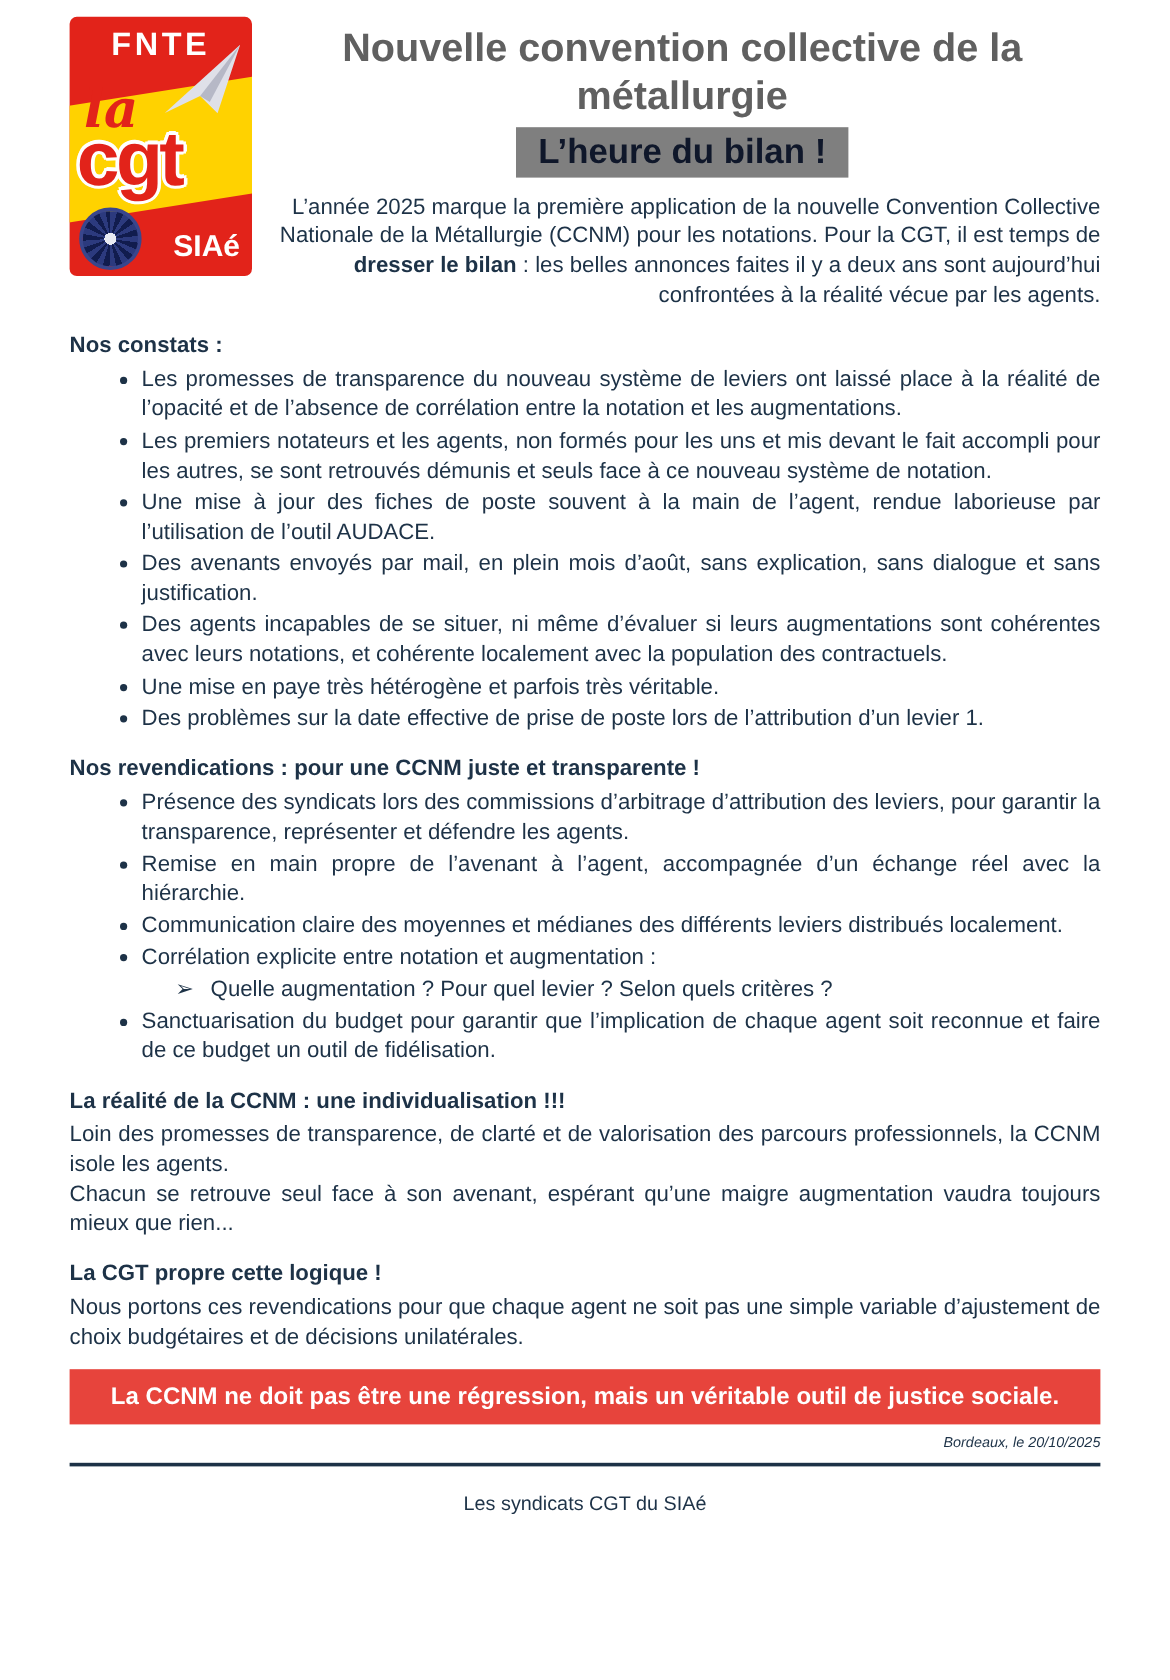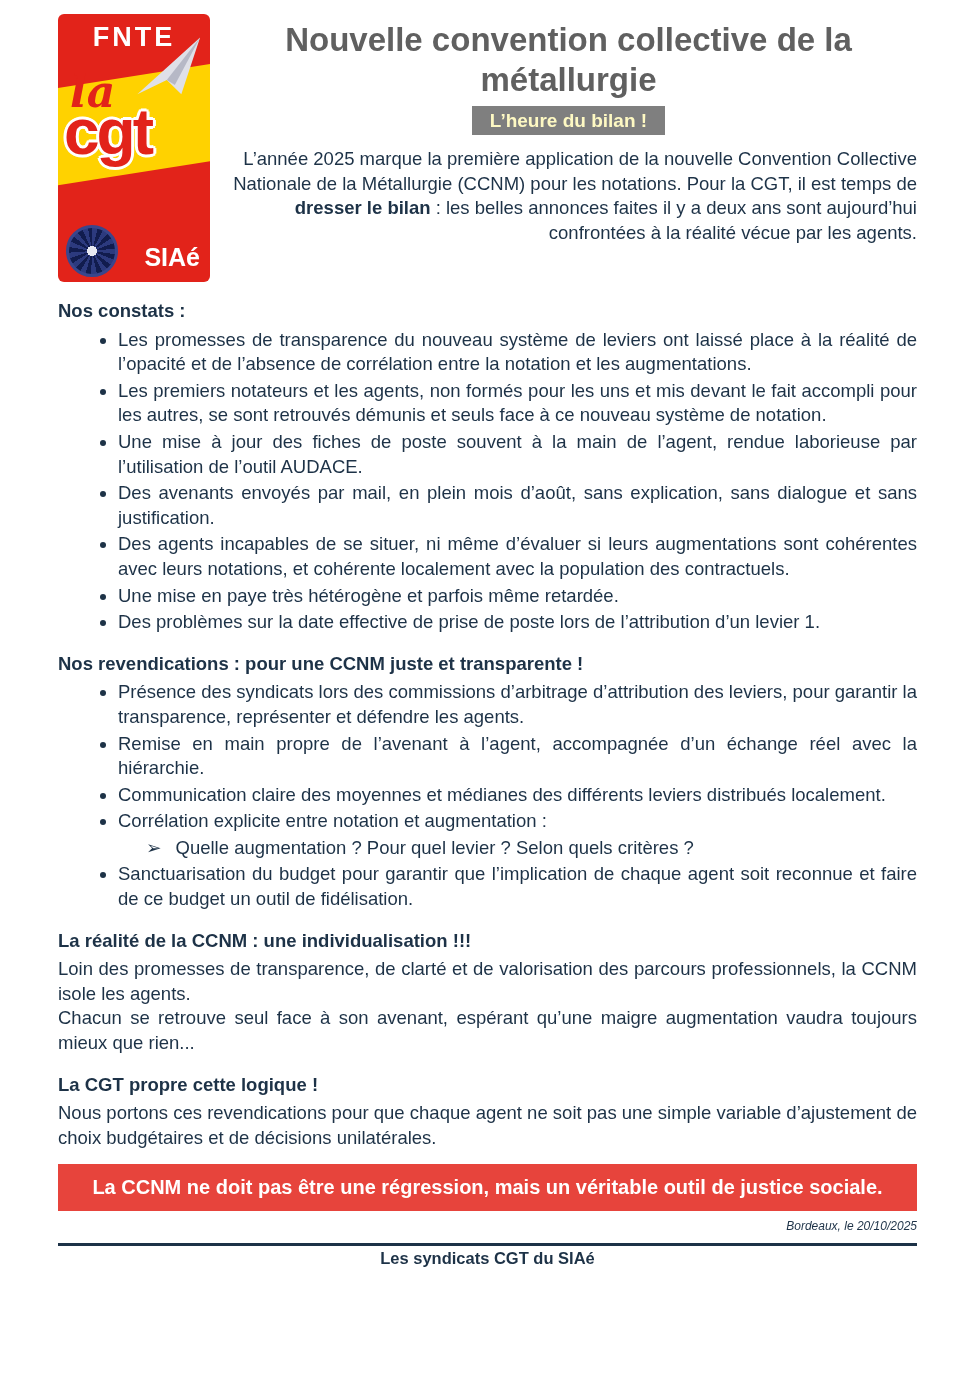--- a/index.html
+++ b/index.html
@@ -16,59 +16,59 @@
   body{
     width:975px;height:1400px;overflow:hidden;
     font-family:"Liberation Sans",sans-serif;
     color:var(--text);
     font-size:18.5px;line-height:1.33;
     padding:14px 58px 0 58px;
     position:relative;
   }
   
   .header{display:flex;gap:10px;}
-  .logo{position:relative;width:152px;height:268px;background:var(--logo-red);
+  .logo{position:relative;width:152px;height:216px;background:var(--logo-red);
         border-radius:6px;overflow:hidden;flex:0 0 auto;}
   .logo-fnte{position:absolute;top:6px;left:0;right:0;text-align:center;color:#fff;
              font-weight:bold;font-size:27px;letter-spacing:3px;}
   .logo-yellow{position:absolute;top:62px;left:-30px;width:220px;height:96px;
                background:var(--logo-yellow);transform:rotate(-9deg);}
   .logo-plane{position:absolute;top:26px;right:0px;width:80px;height:62px;transform:rotate(-14deg);}
   .logo-la{position:absolute;top:56px;left:12px;font-family:"DejaVu Serif",serif;
            font-style:italic;font-weight:bold;font-size:44px;color:var(--logo-red);line-height:1;}
   .logo-cgt{position:absolute;top:86px;left:6px;font-size:64px;font-weight:900;letter-spacing:-3px;
             color:var(--logo-red);line-height:1;
             text-shadow:-3px 0 0 #fff,3px 0 0 #fff,0 -3px 0 #fff,0 3px 0 #fff,
                         -2px -2px 0 #fff,2px -2px 0 #fff,-2px 2px 0 #fff,2px 2px 0 #fff;}
   .logo-siae{position:absolute;bottom:8px;right:10px;color:#fff;font-weight:bold;font-size:25px;margin-left:28px;}
   .logo-turbine{position:absolute;bottom:5px;left:8px;width:52px;height:52px;border-radius:50%;
             background:radial-gradient(circle,#e8eaf2 0 5px,rgba(0,0,0,0) 5px),
                        repeating-conic-gradient(#2c3a7e 0 14deg,#111c4e 14deg 28deg);
             border:3px solid #39468c;}
   .header-right{flex:1;text-align:center;padding-top:6px;}
   .title{font-size:33px;line-height:1.22;font-weight:bold;color:var(--title-gray);}
   .highlight-wrap{margin-top:5px;}
-  .highlight{display:inline-block;background:var(--highlight-bg);color:#fef9c3;
-             font-weight:bold;font-size:19px;line-height:1.25;padding:3px 18px;}
+  .highlight{display:inline-block;background:var(--highlight-bg);color:#0f172a;
+             font-weight:bold;font-size:29px;line-height:1.25;padding:3px 18px;}
   .intro{margin-top:12px;text-align:right;}
   
   .sec-head{font-size:18.5px;font-weight:bold;margin:17px 0 4px 0;}
   ul.bullets{list-style:disc;padding-left:60px;margin:0;}
   ul.bullets li{text-align:justify;margin:2px 0;}
   ul.bullets li.sub{list-style:none;margin-left:28px;}
   ul.bullets li.sub::before{content:"\27A2";padding-right:14px;}
   .para{text-align:justify;}
   
   .red-banner{margin-top:14px;background:var(--banner-red);color:#ffffff;
               font-weight:bold;font-size:20px;line-height:1.42;
               text-align:center;padding:9px 24px;}
   
   .dateline{margin-top:8px;text-align:right;font-style:italic;font-size:12px;}
-  .footer{margin-top:8px;border-top:3px solid var(--text);padding-top:2px;
-          text-align:center;font-weight:bold;font-size:16.5px;}
+  .footer{margin-top:8px;border-top:3px solid var(--text);padding-top:21px;
+          text-align:center;font-weight:normal;font-size:16.5px;}
 </style>
 </head>
 <body>
 
 <div class="header">
   <div class="logo">
     <div class="logo-fnte">FNTE</div>
     <div class="logo-yellow"></div>
     <svg class="logo-plane" viewBox="0 0 60 42">
       <polygon points="2,32 58,2 34,40 26,27" fill="#dfe0e8"></polygon>
@@ -88,21 +88,21 @@
   </div>
 </div>
 
 <h2 class="sec-head">Nos constats :</h2>
 <ul class="bullets">
   <li>Les promesses de transparence du nouveau système de leviers ont laissé place à la réalité de l’opacité et de l’absence de corrélation entre la notation et les augmentations.</li>
   <li>Les premiers notateurs et les agents, non formés pour les uns et mis devant le fait accompli pour les autres, se sont retrouvés démunis et seuls face à ce nouveau système de notation.</li>
   <li>Une mise à jour des fiches de poste souvent à la main de l’agent, rendue laborieuse par l’utilisation de l’outil AUDACE.</li>
   <li>Des avenants envoyés par mail, en plein mois d’août, sans explication, sans dialogue et sans justification.</li>
   <li>Des agents incapables de se situer, ni même d’évaluer si leurs augmentations sont cohérentes avec leurs notations, et cohérente localement avec la population des contractuels.</li>
-  <li>Une mise en paye très hétérogène et parfois même retardée.</li>
+  <li>Une mise en paye très hétérogène et parfois très véritable.</li>
   <li>Des problèmes sur la date effective de prise de poste lors de l’attribution d’un levier 1.</li>
 </ul>
 
 <h2 class="sec-head">Nos revendications : pour une CCNM juste et transparente !</h2>
 <ul class="bullets">
   <li>Présence des syndicats lors des commissions d’arbitrage d’attribution des leviers, pour garantir la transparence, représenter et défendre les agents.</li>
   <li>Remise en main propre de l’avenant à l’agent, accompagnée d’un échange réel avec la hiérarchie.</li>
   <li>Communication claire des moyennes et médianes des différents leviers distribués localement.</li>
   <li>Corrélation explicite entre notation et augmentation :</li>
   <li class="sub">Quelle augmentation ? Pour quel levier ? Selon quels critères ?</li>

